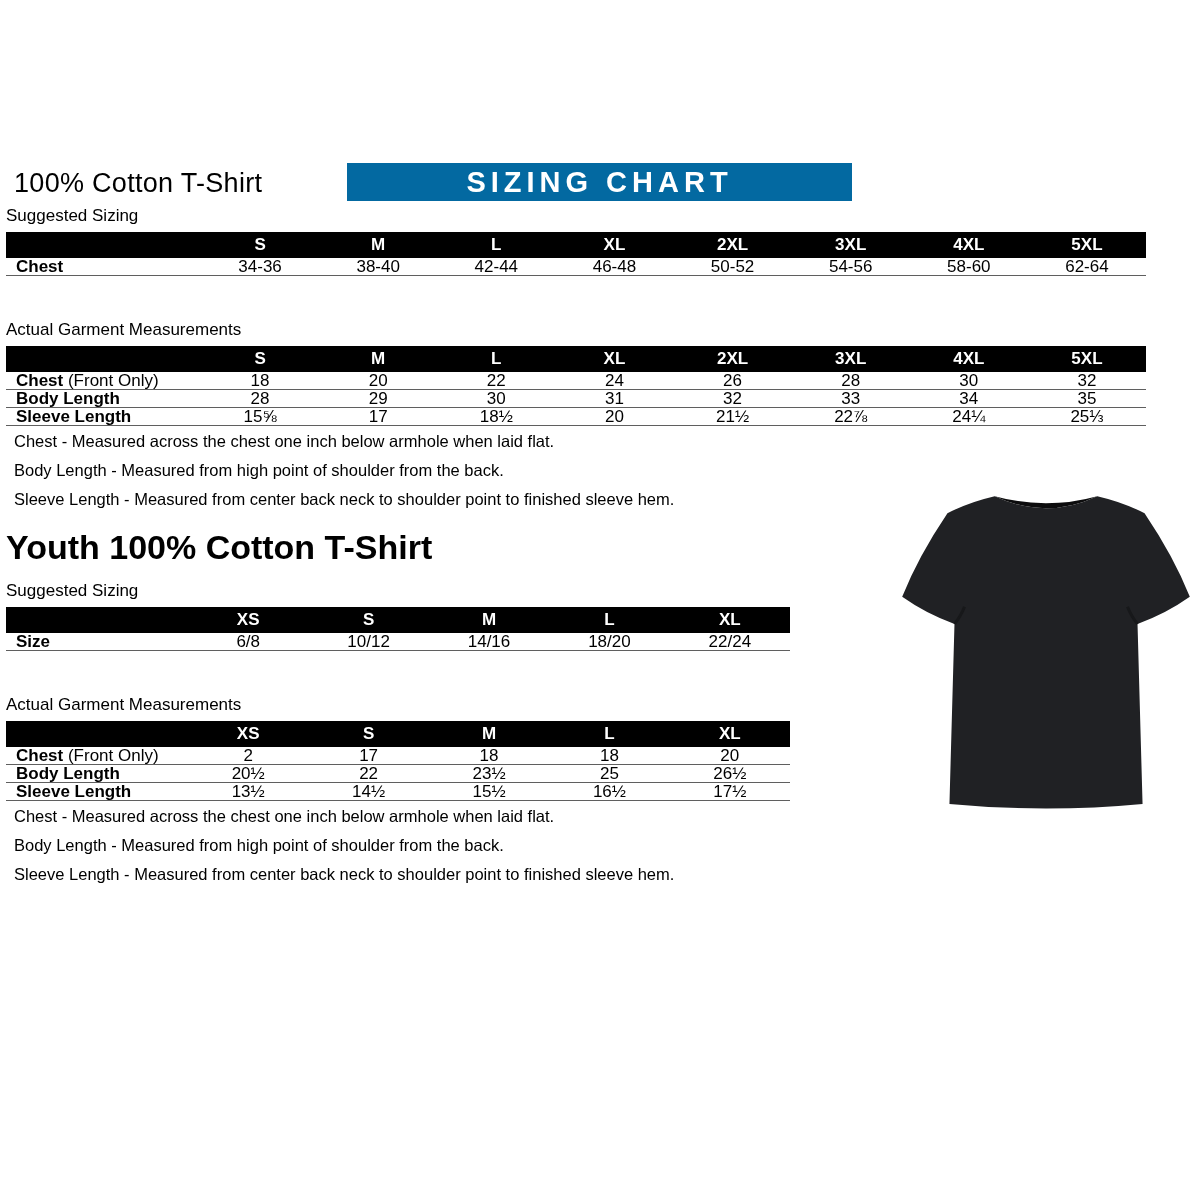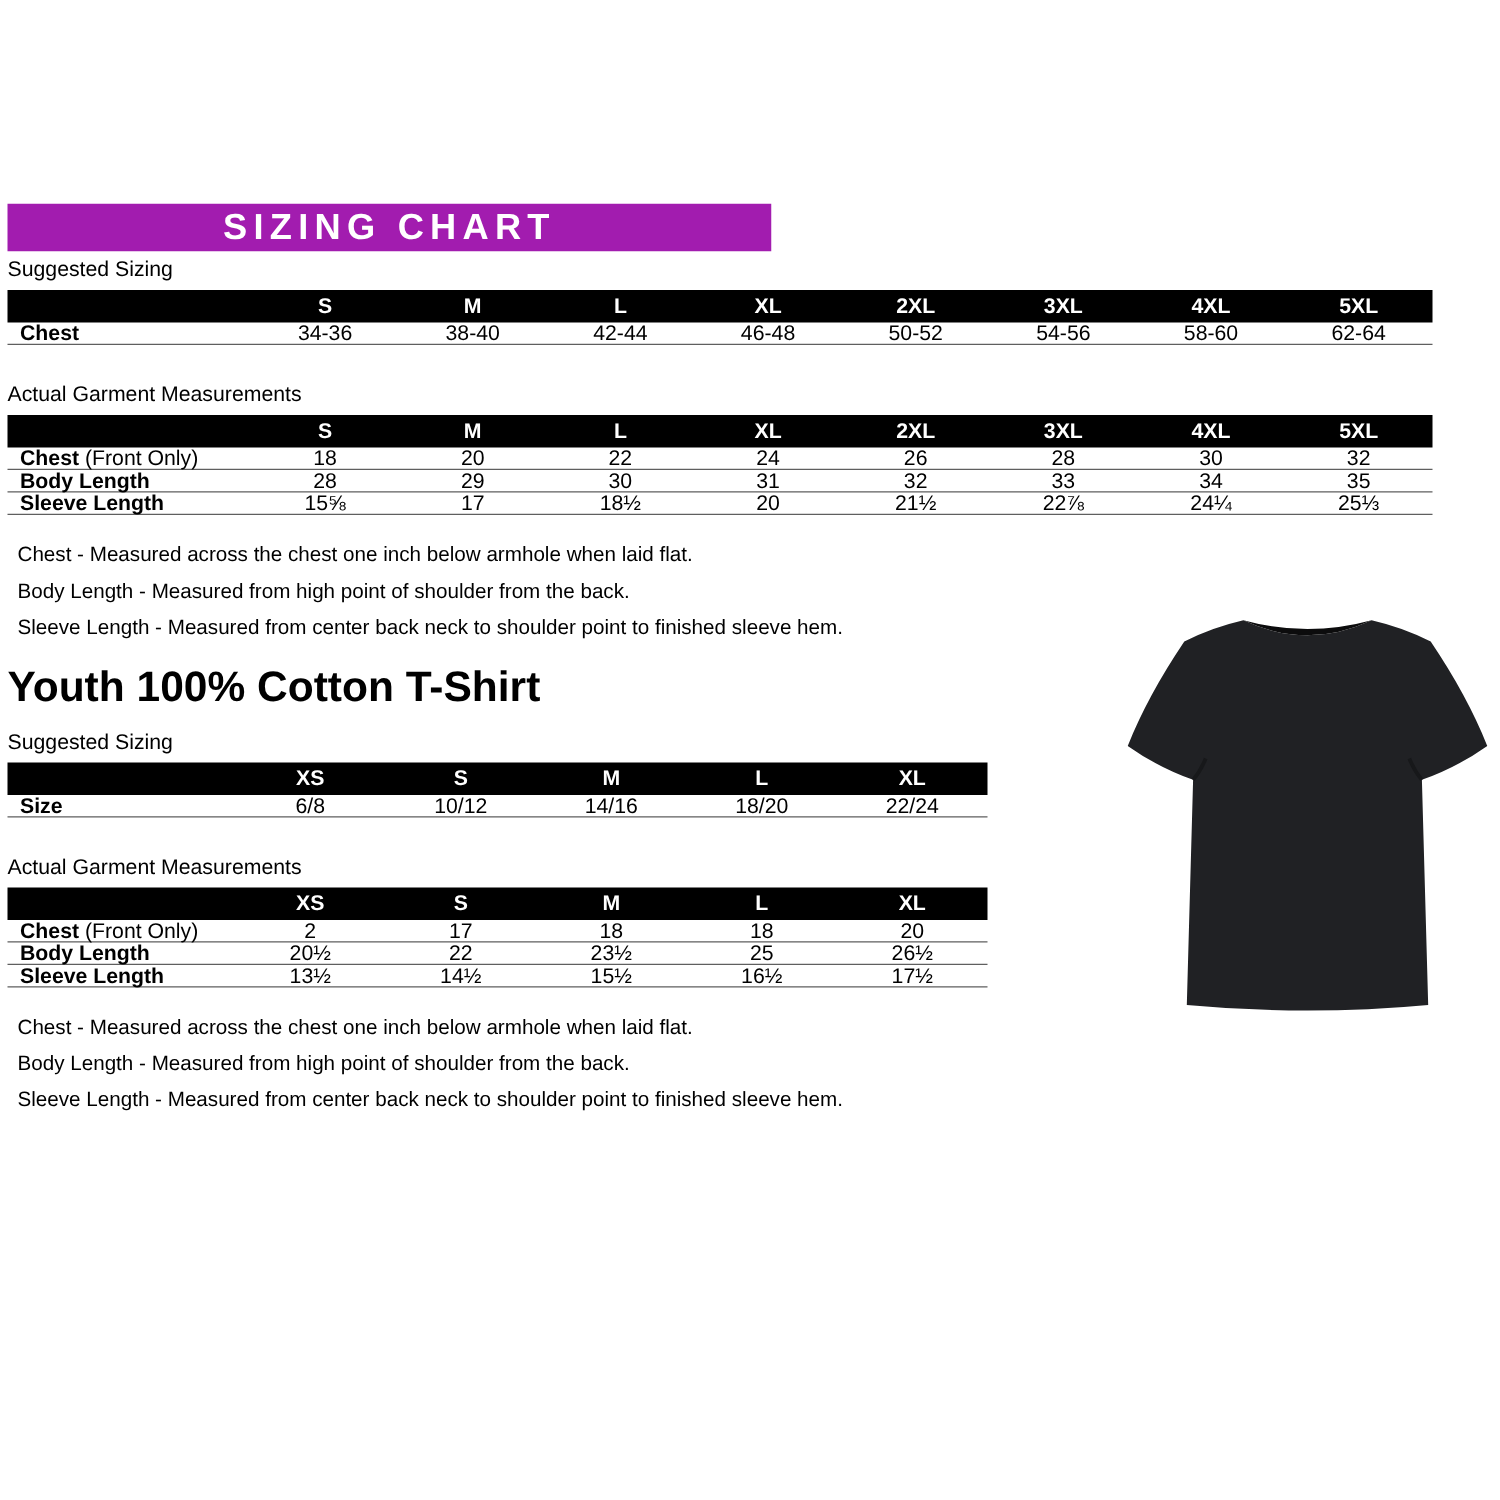--- a/index.html
+++ b/index.html
@@ -9,53 +9,54 @@
     background: #ffffff;
     font-family: "Liberation Sans", sans-serif;
     color: #000;
   }
   .canvas { position: relative; width: 1200px; height: 1200px; background: #fff; overflow: hidden; }
   .content { position: absolute; left: 6px; top: 163px; width: 1140px; }
 
   .header-row { display: flex; align-items: flex-start; }
   .title { font-size: 27px; color: #000; margin-left: 8px; width: 333px; padding-top: 5px; letter-spacing: 0.3px; }
   .banner {
-    width: 611px; height: 38px; background: #a21caf; color: #fff;
+    width: 505px; height: 38px; background: #0369a1; color: #fff;
     display: flex; align-items: center; justify-content: center;
     font-size: 29px; font-weight: bold; letter-spacing: 5px;
   }
 
   .section-label { font-size: 17px; margin-top: 5px; }
-  .gap-lg { margin-top: 30px; }
+  .gap-lg { margin-top: 44px; }
 
   .table { width: 1140px; margin-top: 6px; }
   .youth-width { width: 784px; }
 
   .thead { display: flex; height: 26px; background: #000; align-items: center; }
   .th { color: #fff; font-weight: bold; font-size: 16.5px; }
   .trow { display: flex; height: 18px; align-items: center; border-bottom: 1.5px solid #5f5f5f; }
   .tlabel { width: 195px; padding-left: 10px; font-size: 17px; }
   .tlabel b { font-weight: bold; }
   .youth-width .tlabel { width: 182px; }
   .tcell { flex: 1; text-align: center; font-size: 17px; }
 
-  .notes { margin-top: 18px; margin-left: 8px; }
+  .notes { margin-top: 1px; margin-left: 8px; }
   .note { font-size: 16.5px; line-height: 29px; color: #000; }
 
   .youth-title { font-size: 34px; font-weight: bold; margin-top: 14px; }
 
   .tshirt { position: absolute; left: 890px; top: 466px; width: 312px; height: 352px; }
 </style>
 </head>
 <body>
 
 <div class="canvas">
   <div class="content">
 
     <div class="header-row">
+      <div class="title">100% Cotton T-Shirt</div>
       <div class="banner">SIZING CHART</div>
     </div>
 
     <div class="section-label">Suggested Sizing</div>
     <div class="table">
         <div class="thead">
           <div class="tlabel"></div>
           <div class="tcell th">S</div>
           <div class="tcell th">M</div>
           <div class="tcell th">L</div>

